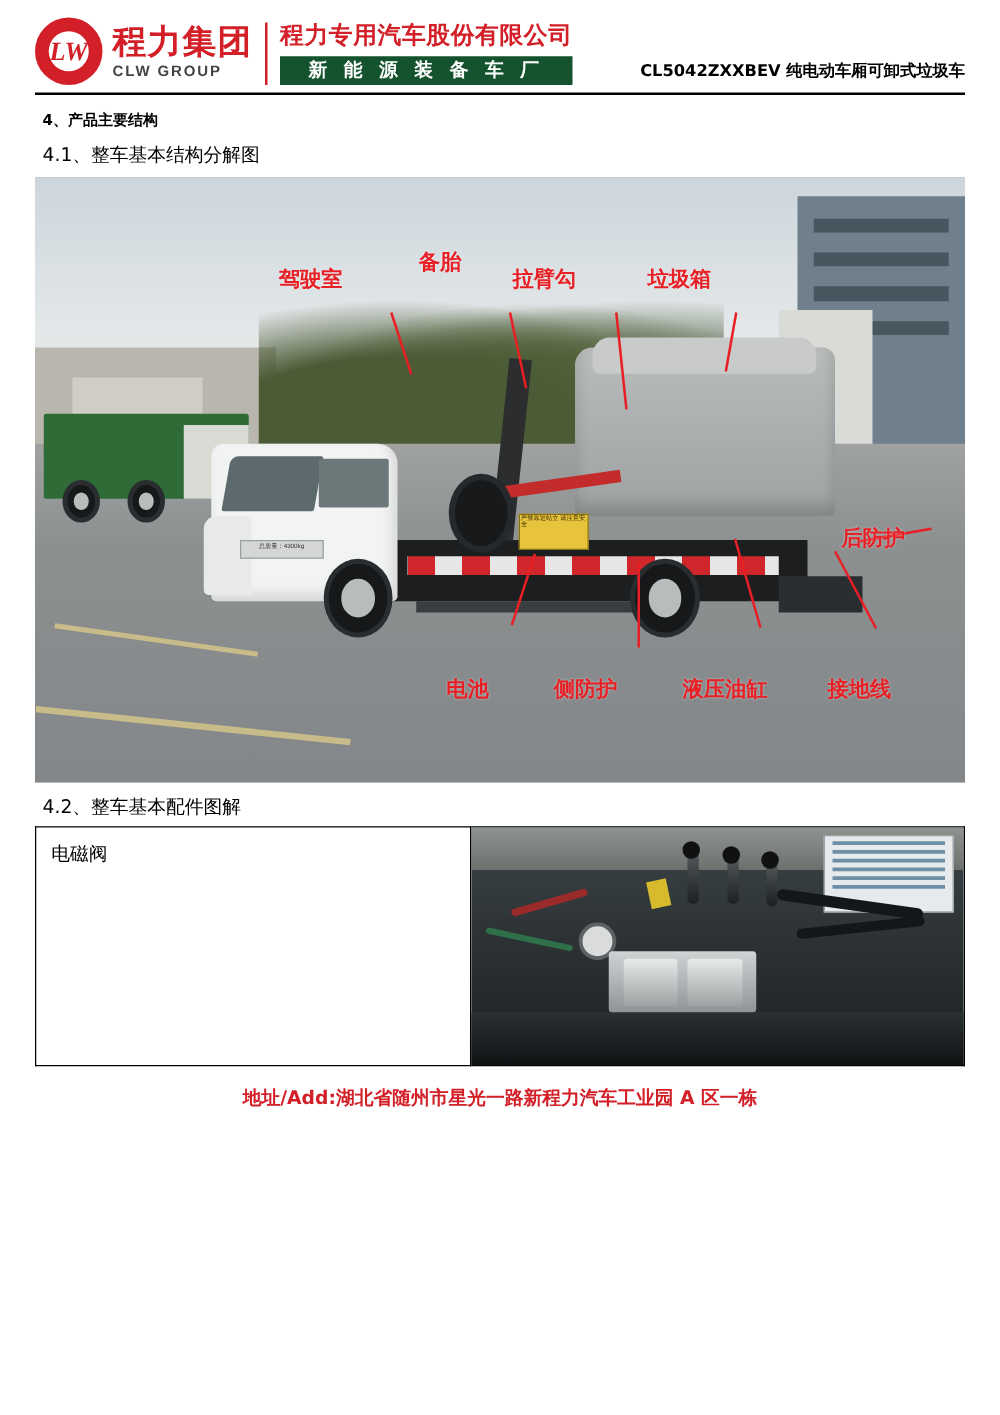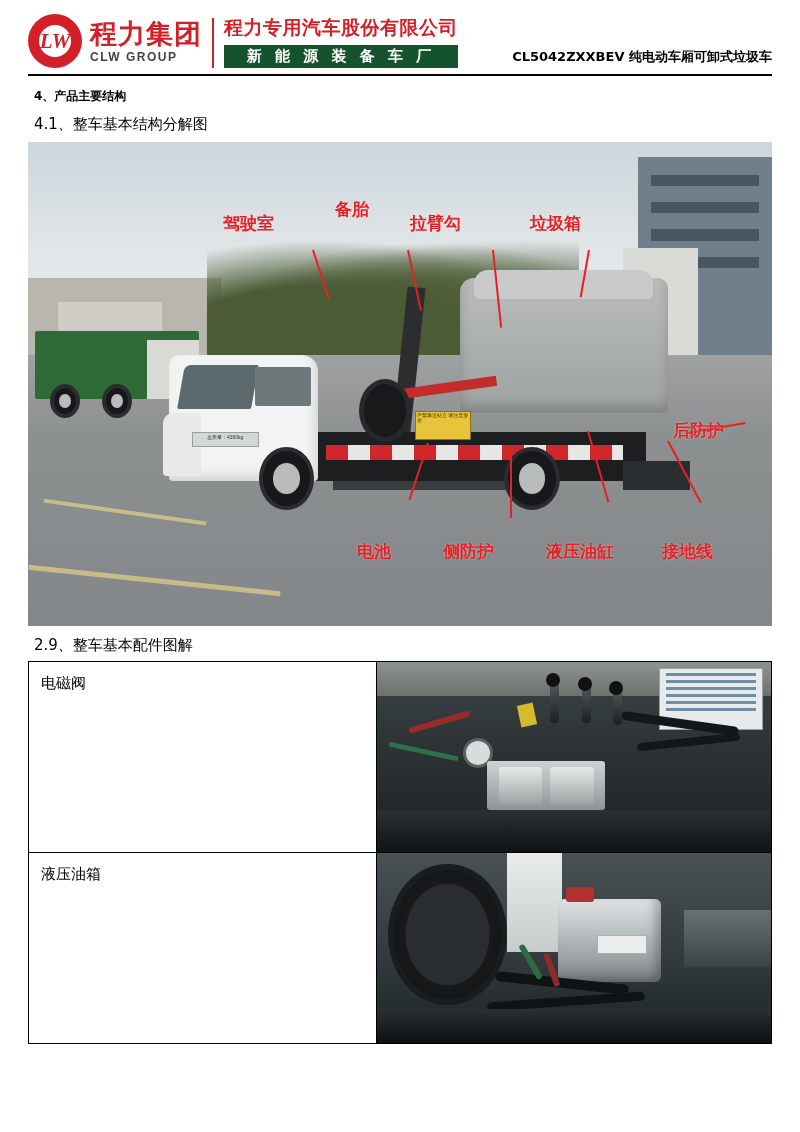--- a/index.html
+++ b/index.html
@@ -575,29 +575,29 @@
 
     <div class="leader" style="left:400px;top:300px;width:60px;transform:rotate(108deg)"></div>
     <div class="leader" style="left:483px;top:307px;width:68px;transform:rotate(90deg)"></div>
     <div class="leader" style="left:560px;top:288px;width:74px;transform:rotate(74deg)"></div>
     <div class="leader" style="left:640px;top:298px;width:70px;transform:rotate(62deg)"></div>
     <div class="leader" style="left:660px;top:290px;width:58px;transform:rotate(-10deg)"></div>
 
     <div class="lbl" style="left:195px;top:70px">驾驶室</div>
     <div class="lbl" style="left:307px;top:56px">备胎</div>
     <div class="lbl" style="left:382px;top:70px">拉臂勾</div>
-    <div class="lbl" style="left:502px;top:70px">垃圾箱</div>
+    <div class="lbl" style="left:490px;top:70px">垃圾箱</div>
     <div class="lbl" style="left:645px;top:277px">后防护</div>
     <div class="lbl" style="left:329px;top:398px">电池</div>
     <div class="lbl" style="left:415px;top:398px">侧防护</div>
     <div class="lbl" style="left:518px;top:398px">液压油缸</div>
     <div class="lbl" style="left:634px;top:398px">接地线</div>
   </div>
 
-  <div class="sub-title-2">2.9、整车基本配件图解</div>
+  <div class="sub-title-2">4.2、整车基本配件图解</div>
 
   <table class="parts-table">
     <tbody>
       <tr>
         <td class="parts-name">电磁阀</td>
         <td class="parts-img">
           <div class="valve-photo">
             <div class="rail"></div>
             <div class="panelwhite">
                 <i></i>
@@ -619,37 +619,20 @@
             <div class="gauge"></div>
             <div class="block"></div>
             <div class="cyl" style="left:31%"></div>
             <div class="cyl" style="left:44%"></div>
             <div class="hose" style="left:62%;top:30%;width:30%;height:9px;transform:rotate(8deg)"></div>
             <div class="hose" style="left:66%;top:40%;width:26%;height:8px;transform:rotate(-6deg)"></div>
             <div class="floor"></div>
           </div>
         </td>
       </tr>
-      <tr>
-        <td class="parts-name">液压油箱</td>
-        <td class="parts-img">
-          <div class="tank-photo">
-            <div class="wheelbig"></div>
-            <div class="wallwhite"></div>
-            <div class="beam"></div>
-            <div class="tank"></div>
-            <div class="redcap"></div>
-            <div class="tanklabel"></div>
-            <div class="hose" style="left:30%;top:66%;width:34%;height:10px;transform:rotate(6deg)"></div>
-            <div class="hose" style="left:28%;top:76%;width:40%;height:9px;transform:rotate(-4deg)"></div>
-            <div class="cable-g" style="left:34%;top:56%;width:10%;height:6px;transform:rotate(60deg)"></div>
-            <div class="cable-r" style="left:40%;top:60%;width:9%;height:6px;transform:rotate(70deg)"></div>
-            <div class="floor"></div>
-          </div>
-        </td>
-      </tr>
     </tbody>
   </table>
 
   <div class="footer">
+    <div class="footer-line2">地址/Add:湖北省随州市星光一路新程力汽车工业园 A 区一栋</div>
   </div>
 
 </div>
 
 </body></html>

